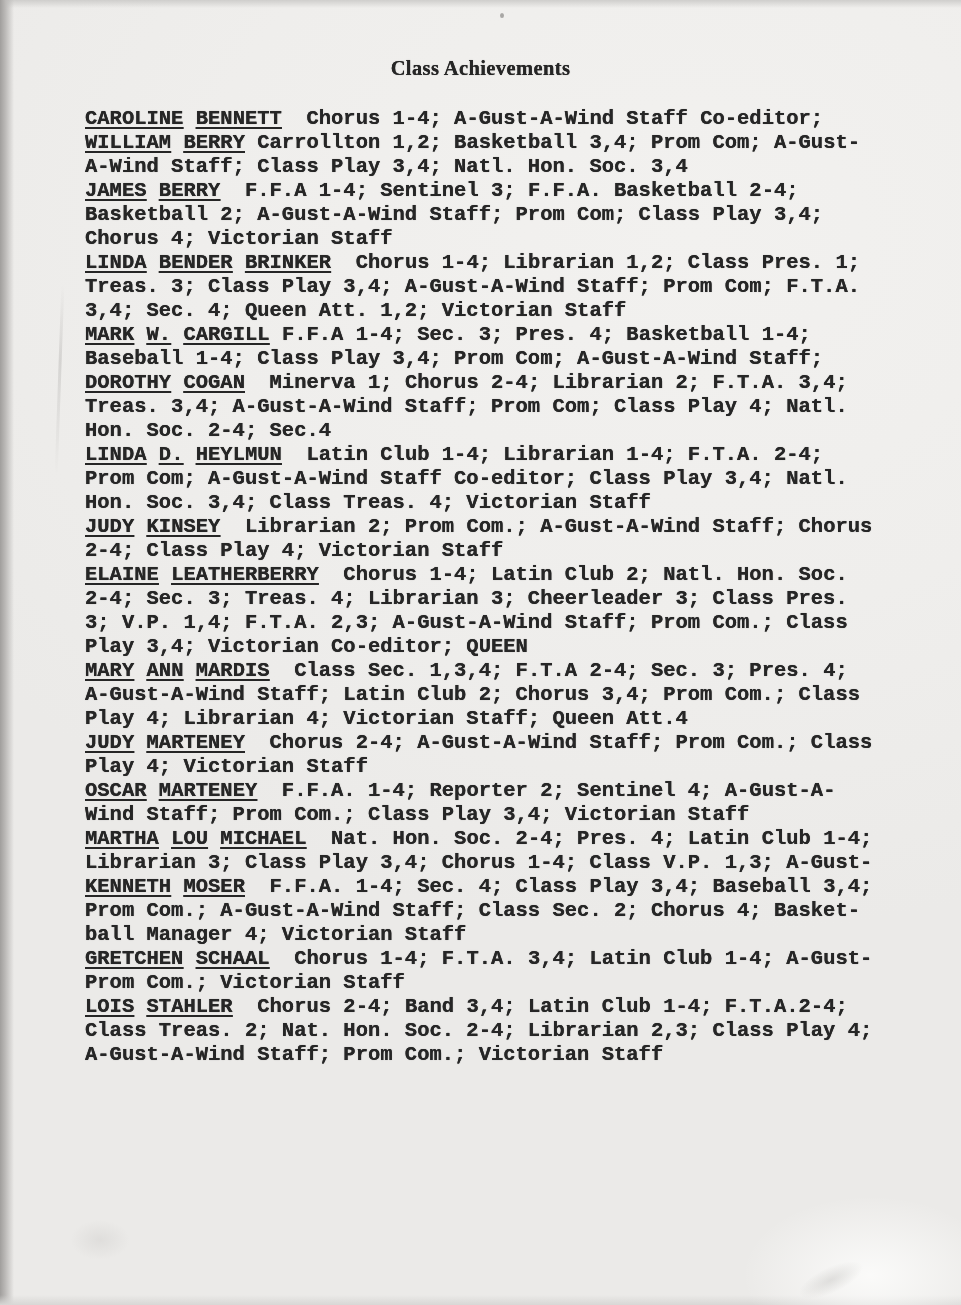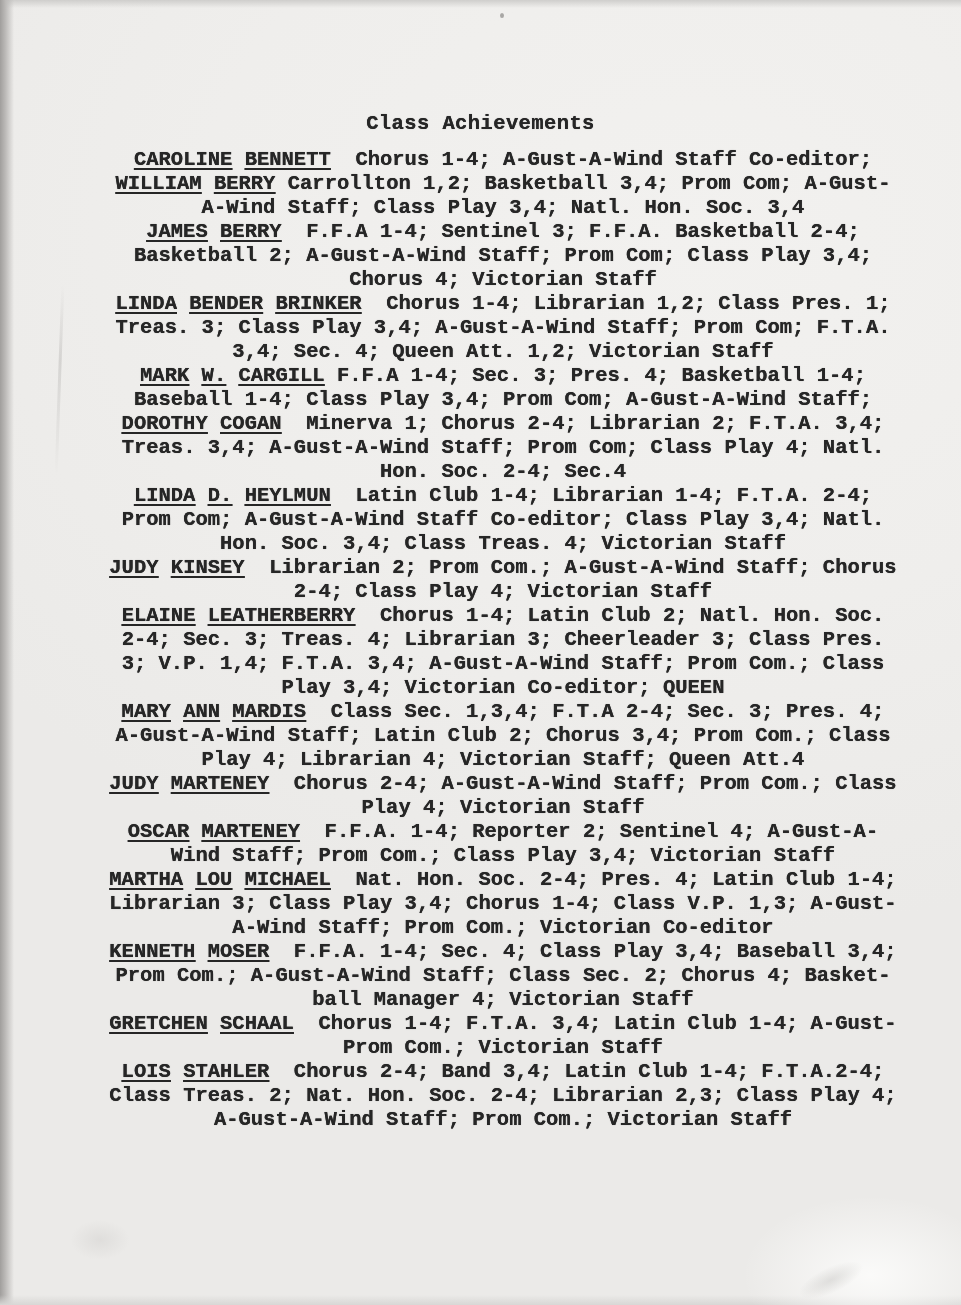--- a/index.html
+++ b/index.html
@@ -57,33 +57,33 @@
     pointer-events: none;
   }
   .smudge-bl {
     position: absolute; left: 70px; bottom: 45px; width: 60px; height: 40px;
     background: radial-gradient(ellipse at center, rgba(200,198,196,0.35) 0%, rgba(200,198,196,0) 70%);
     pointer-events: none;
   }
 
   .doc-title {
     margin: 0;
-    padding-top: 112px;
+    padding-top: 56px;
     text-align: center;
     font-size: 20.5px;
     line-height: 24px;
     font-weight: 700;
     letter-spacing: 0.4px;
     text-shadow: 0 0 0.5px rgba(34,34,34,0.9), 0 0 1.2px rgba(34,34,34,0.3);
+    font-family: Liberation Serif, serif;
   }
   .entries {
-    margin-top: 12px;
+    margin-top: 27px;
     margin-left: 85px;
     margin-right: 40px;
-    text-align: center;
   }
   .entry { margin: 0; }
   .line {
     white-space: pre;
     font-size: 20.5px;
     line-height: 24px;
     text-shadow: 0 0 0.5px rgba(34,34,34,0.9), 0 0 1.2px rgba(34,34,34,0.3);
   }
   .uword {
     text-decoration: underline;
@@ -138,40 +138,39 @@
         <div class="line">Prom Com; A-Gust-A-Wind Staff Co-editor; Class Play 3,4; Natl.</div>
         <div class="line">Hon. Soc. 3,4; Class Treas. 4; Victorian Staff</div>
       </div>
       <div class="entry">
         <div class="line"><span><span class="uword">JUDY</span> <span class="uword">KINSEY</span></span>  Librarian 2; Prom Com.; A-Gust-A-Wind Staff; Chorus</div>
         <div class="line">2-4; Class Play 4; Victorian Staff</div>
       </div>
       <div class="entry">
         <div class="line"><span><span class="uword">ELAINE</span> <span class="uword">LEATHERBERRY</span></span>  Chorus 1-4; Latin Club 2; Natl. Hon. Soc.</div>
         <div class="line">2-4; Sec. 3; Treas. 4; Librarian 3; Cheerleader 3; Class Pres.</div>
-        <div class="line">3; V.P. 1,4; F.T.A. 3,4; A-Gust-A-Wind Staff; Prom Com.; Class</div>
+        <div class="line">3; V.P. 1,4; F.T.A. 2,3; A-Gust-A-Wind Staff; Prom Com.; Class</div>
         <div class="line">Play 3,4; Victorian Co-editor; QUEEN</div>
       </div>
       <div class="entry">
         <div class="line"><span><span class="uword">MARY</span> <span class="uword">ANN</span> <span class="uword">MARDIS</span></span>  Class Sec. 1,3,4; F.T.A 2-4; Sec. 3; Pres. 4;</div>
         <div class="line">A-Gust-A-Wind Staff; Latin Club 2; Chorus 3,4; Prom Com.; Class</div>
         <div class="line">Play 4; Librarian 4; Victorian Staff; Queen Att.4</div>
       </div>
       <div class="entry">
         <div class="line"><span><span class="uword">JUDY</span> <span class="uword">MARTENEY</span></span>  Chorus 2-4; A-Gust-A-Wind Staff; Prom Com.; Class</div>
         <div class="line">Play 4; Victorian Staff</div>
       </div>
       <div class="entry">
         <div class="line"><span><span class="uword">OSCAR</span> <span class="uword">MARTENEY</span></span>  F.F.A. 1-4; Reporter 2; Sentinel 4; A-Gust-A-</div>
         <div class="line">Wind Staff; Prom Com.; Class Play 3,4; Victorian Staff</div>
       </div>
       <div class="entry">
         <div class="line"><span><span class="uword">MARTHA</span> <span class="uword">LOU</span> <span class="uword">MICHAEL</span></span>  Nat. Hon. Soc. 2-4; Pres. 4; Latin Club 1-4;</div>
         <div class="line">Librarian 3; Class Play 3,4; Chorus 1-4; Class V.P. 1,3; A-Gust-</div>
-        <div class="line">A-Wind Staff; Prom Com.; Victorian Co-editor</div>
       </div>
       <div class="entry">
         <div class="line"><span><span class="uword">KENNETH</span> <span class="uword">MOSER</span></span>  F.F.A. 1-4; Sec. 4; Class Play 3,4; Baseball 3,4;</div>
         <div class="line">Prom Com.; A-Gust-A-Wind Staff; Class Sec. 2; Chorus 4; Basket-</div>
         <div class="line">ball Manager 4; Victorian Staff</div>
       </div>
       <div class="entry">
         <div class="line"><span><span class="uword">GRETCHEN</span> <span class="uword">SCHAAL</span></span>  Chorus 1-4; F.T.A. 3,4; Latin Club 1-4; A-Gust-</div>
         <div class="line">Prom Com.; Victorian Staff</div>
       </div>

